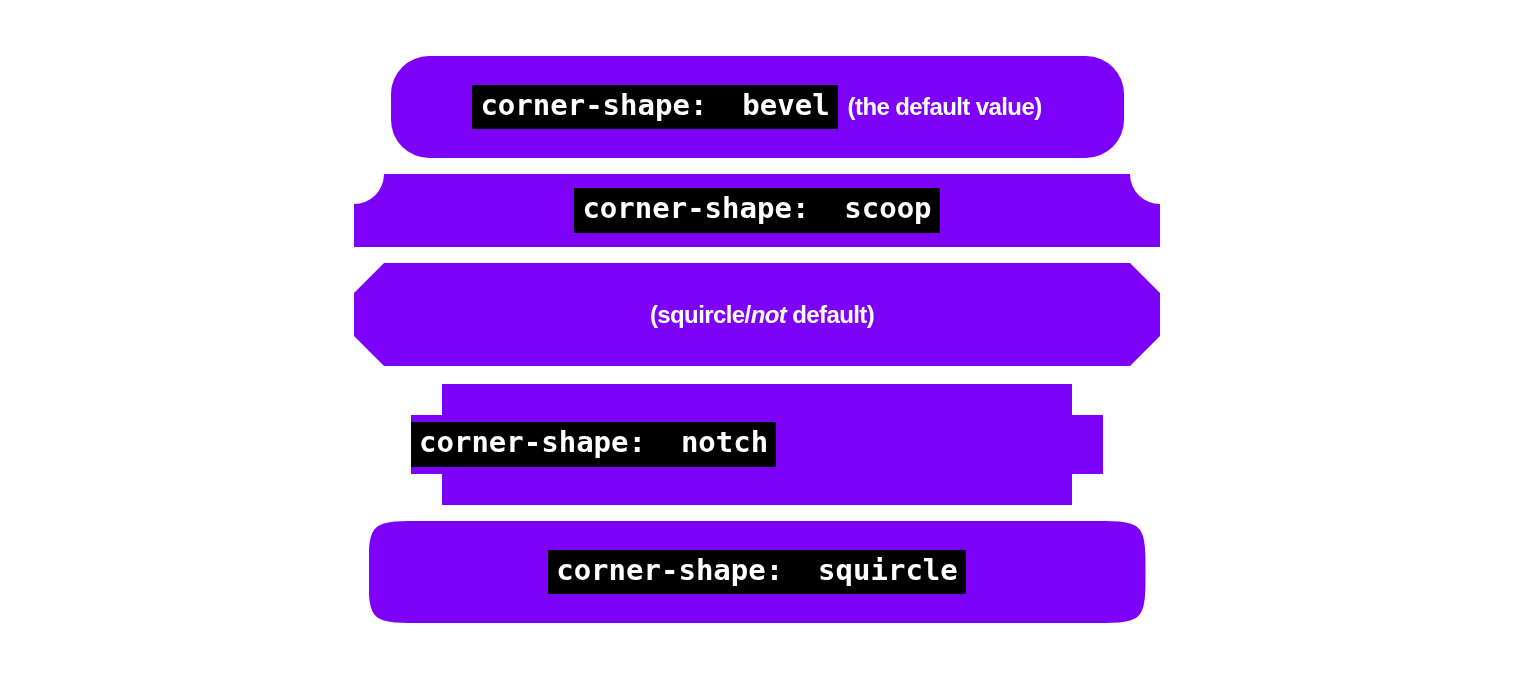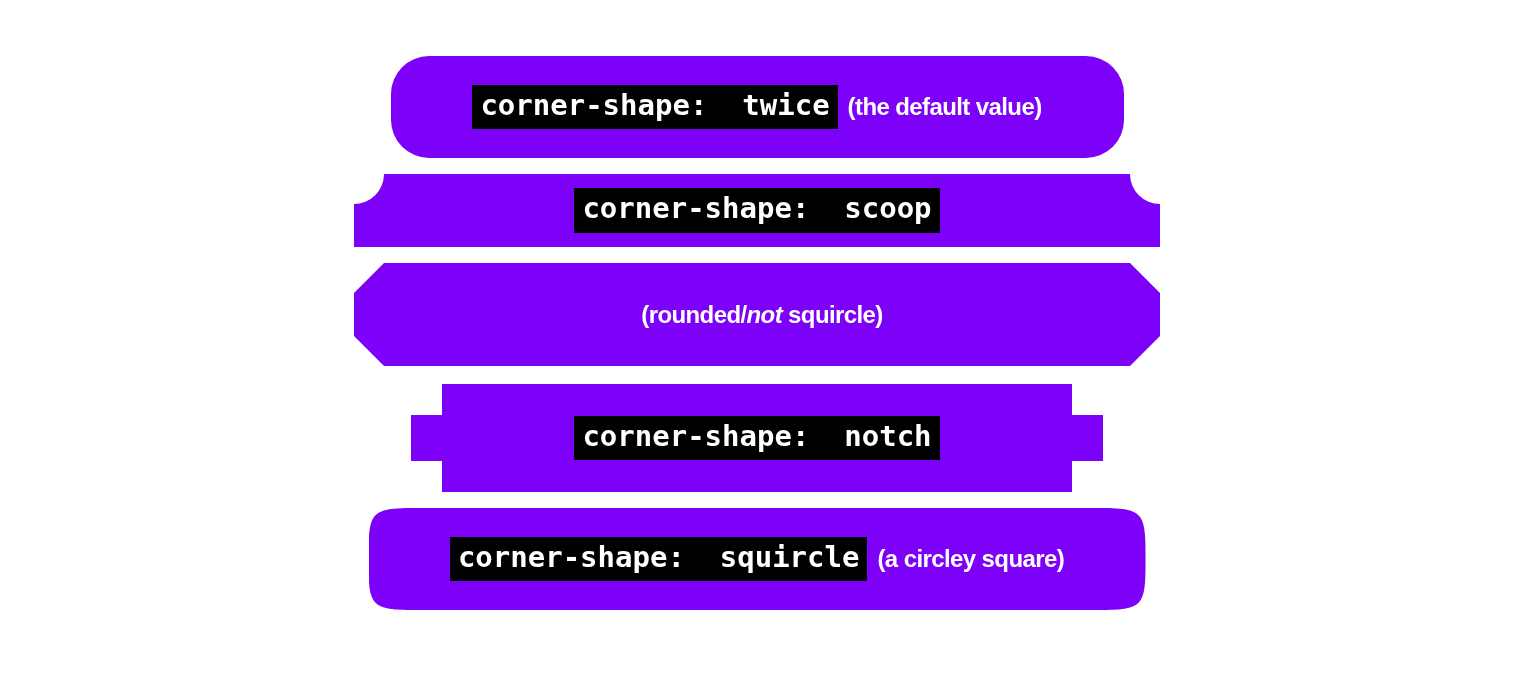--- a/index.html
+++ b/index.html
@@ -47,25 +47,26 @@
   
   .shape-bevel {
     width: 806px; height: 103px;
     margin-bottom: 18px;
     clip-path: polygon(30px 0, calc(100% - 30px) 0, 100% 30px, 100% calc(100% - 30px),
                        calc(100% - 30px) 100%, 30px 100%, 0 calc(100% - 30px), 0 30px);
   }
 
   
   .shape-notch {
-    width: 692px; height: 108px;
+    width: 692px; height: 121px;
     clip-path: polygon(31px 0, calc(100% - 31px) 0, calc(100% - 31px) 31px, 100% 31px,
                        100% calc(100% - 31px), calc(100% - 31px) calc(100% - 31px),
                        calc(100% - 31px) 100%, 31px 100%, 31px calc(100% - 31px),
                        0 calc(100% - 31px), 0 31px, 31px 31px);
+    justify-content: space-between;
   }
 
   
   .shape-squircle {
     width: 777px; height: 102px;
     clip-path: path('M 46 0 L 731 0 C 773.3 0 777 3.7 777 46 L 777 56 C 777 98.3 773.3 102 731 102 L 46 102 C 3.7 102 0 98.3 0 56 L 0 46 C 0 3.7 3.7 0 46 0 Z');
   }
 
   .code-chip {
     background: var(--code-bg);
@@ -88,34 +89,33 @@
     white-space: pre;
   }
   .desc i { }
 </style>
 </head>
 <body>
 
 <div class="canvas">
 
   <div class="demo-box shape-round">
-    <span class="code-chip">corner-shape:  twice</span>
+    <span class="code-chip">corner-shape:  bevel</span>
     <span class="desc"><span>(the default value)</span><i></i><span></span></span>
   </div>
 
   <div class="demo-box shape-scoop">
     <span class="code-chip">corner-shape:  scoop</span>
   </div>
 
   <div class="demo-box shape-bevel">
-    <span class="desc"><span>(rounded/</span><i>not</i><span> squircle)</span></span>
+    <span class="desc"><span>(squircle/</span><i>not</i><span> default)</span></span>
   </div>
 
   <div class="demo-box shape-notch">
     <span class="code-chip">corner-shape:  notch</span>
   </div>
 
   <div class="demo-box shape-squircle">
     <span class="code-chip">corner-shape:  squircle</span>
-    <span class="desc"><span>(a circley square)</span><i></i><span></span></span>
   </div>
 
 </div>
 
 </body></html>

